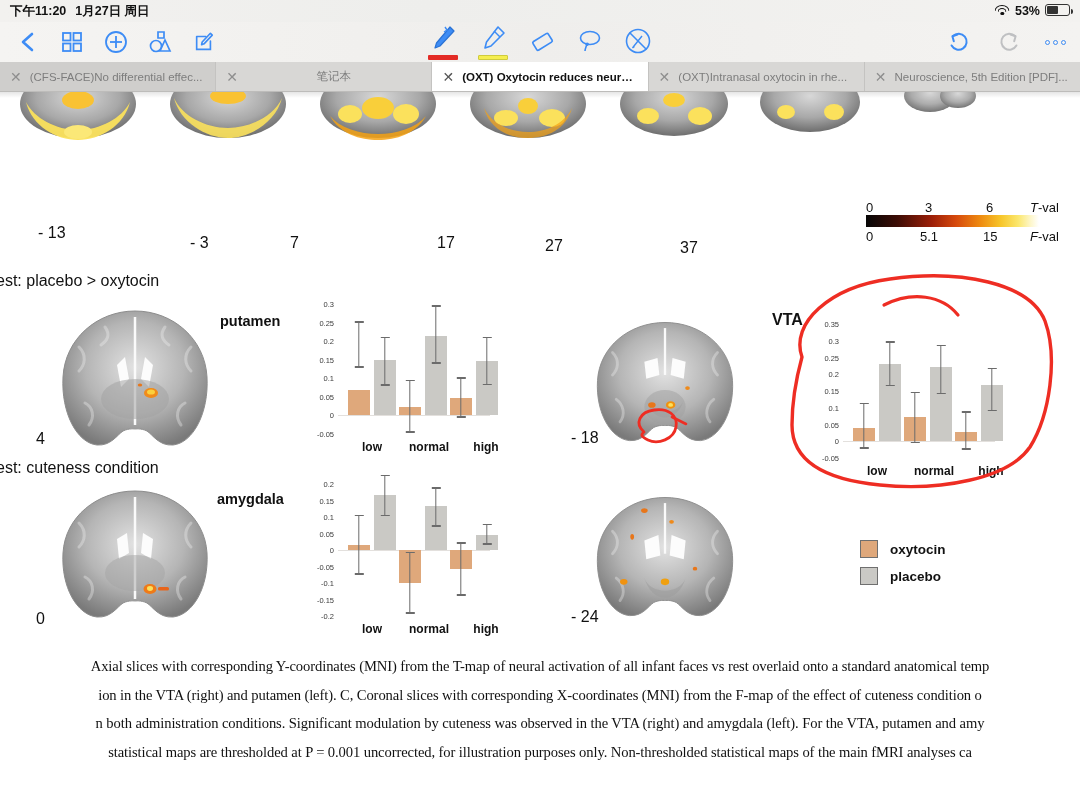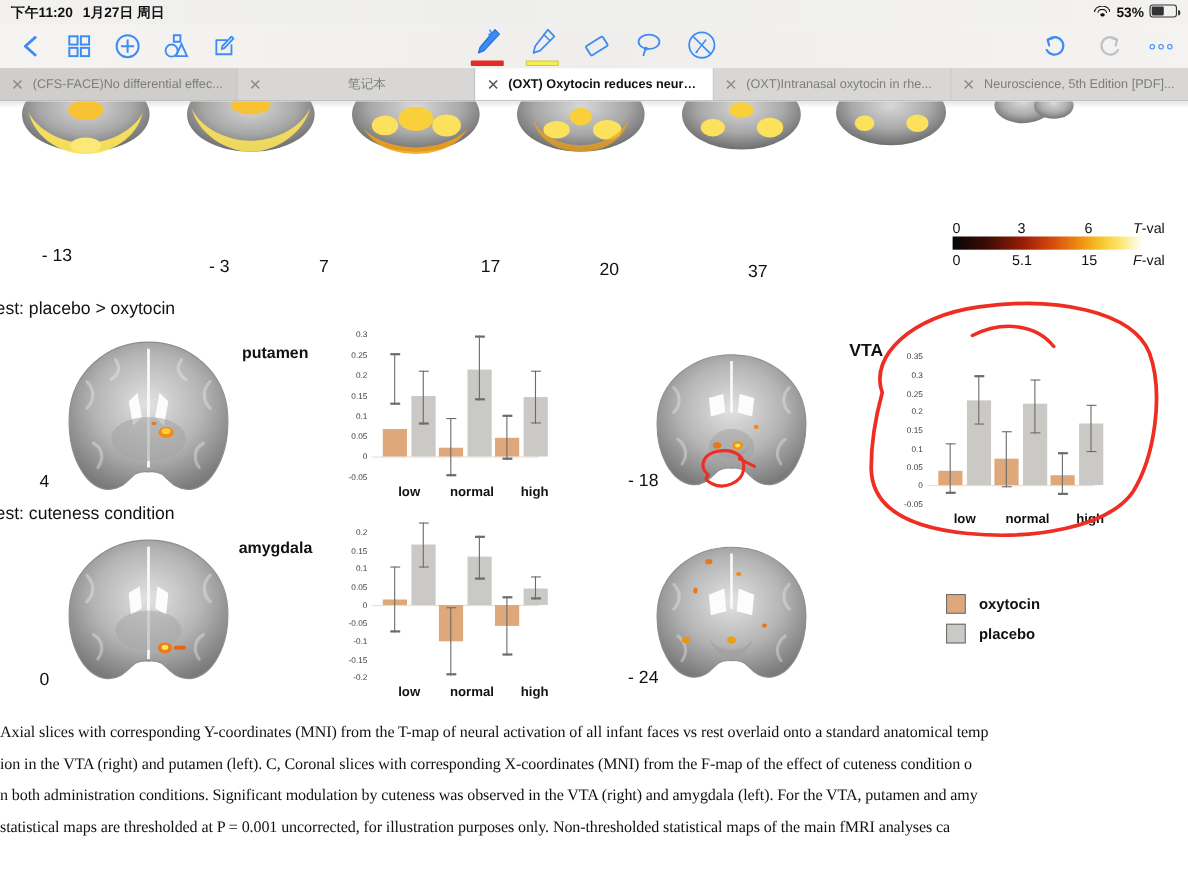--- a/index.html
+++ b/index.html
@@ -112,21 +112,21 @@
 
   .legend { position:absolute; }
   .legend .row { display:flex; align-items:center; gap:12px; margin-bottom:9px; }
   .legend .sw { width:18px; height:18px; border:1px solid #6f6f6f; }
   .legend .lt { font-size:13.5px; font-weight:bold; color:#111; }
 
   
   .caption { position:absolute; left:0; top: 560px; width: 1080px;
              font-family:"Liberation Serif", serif; font-size: 14.6px; line-height: 28.5px;
              color:#111; letter-spacing: -0.1px; white-space:nowrap; }
-  .caption div { overflow: hidden; }
+  .caption div { overflow: hidden; text-align: center; }
 
   .bodycols { position:absolute; left:0; top: 782px; width:1080px;
               font-family:"Liberation Serif", serif; font-size: 17.5px; color:#111; white-space:nowrap; }
 
   
   .ink { position:absolute; pointer-events:none; }
   .topshadow { position:absolute; left:0; top:0; width:1080px; height:6px;
                background: linear-gradient(to bottom, rgba(0,0,0,0.10), rgba(0,0,0,0)); }
 </style>
 </head>
@@ -323,21 +323,21 @@
     <g transform="translate(880,0)" opacity="0.95">
       <ellipse cx="50" cy="4" rx="26" ry="16" fill="url(#gm)"></ellipse>
       <ellipse cx="78" cy="4" rx="18" ry="12" fill="url(#gm)"></ellipse>
     </g>
   </svg>
 
   <div class="slice-label" style="left:38px; top:132px;text-align:center;">- 13</div>
   <div class="slice-label" style="left:190px; top:142px;">- 3</div>
   <div class="slice-label" style="left:290px; top:142px;">7</div>
   <div class="slice-label" style="left:437px; top:142px;">17</div>
-  <div class="slice-label" style="left:545px; top:145px;">20</div>
+  <div class="slice-label" style="left:545px; top:145px;">27</div>
   <div class="slice-label" style="left:680px; top:147px;">37</div>
 
   <div class="colorbar-block">
     <div class="cb-ticks">
       <span style="left:16px">0</span>
       <span style="left:75px">3</span>
       <span style="left:136px">6</span>
       <span class="cb-unit"><i>T</i>-val</span>
     </div>
     <div class="cb-bar" style="margin-left:16px"></div>

